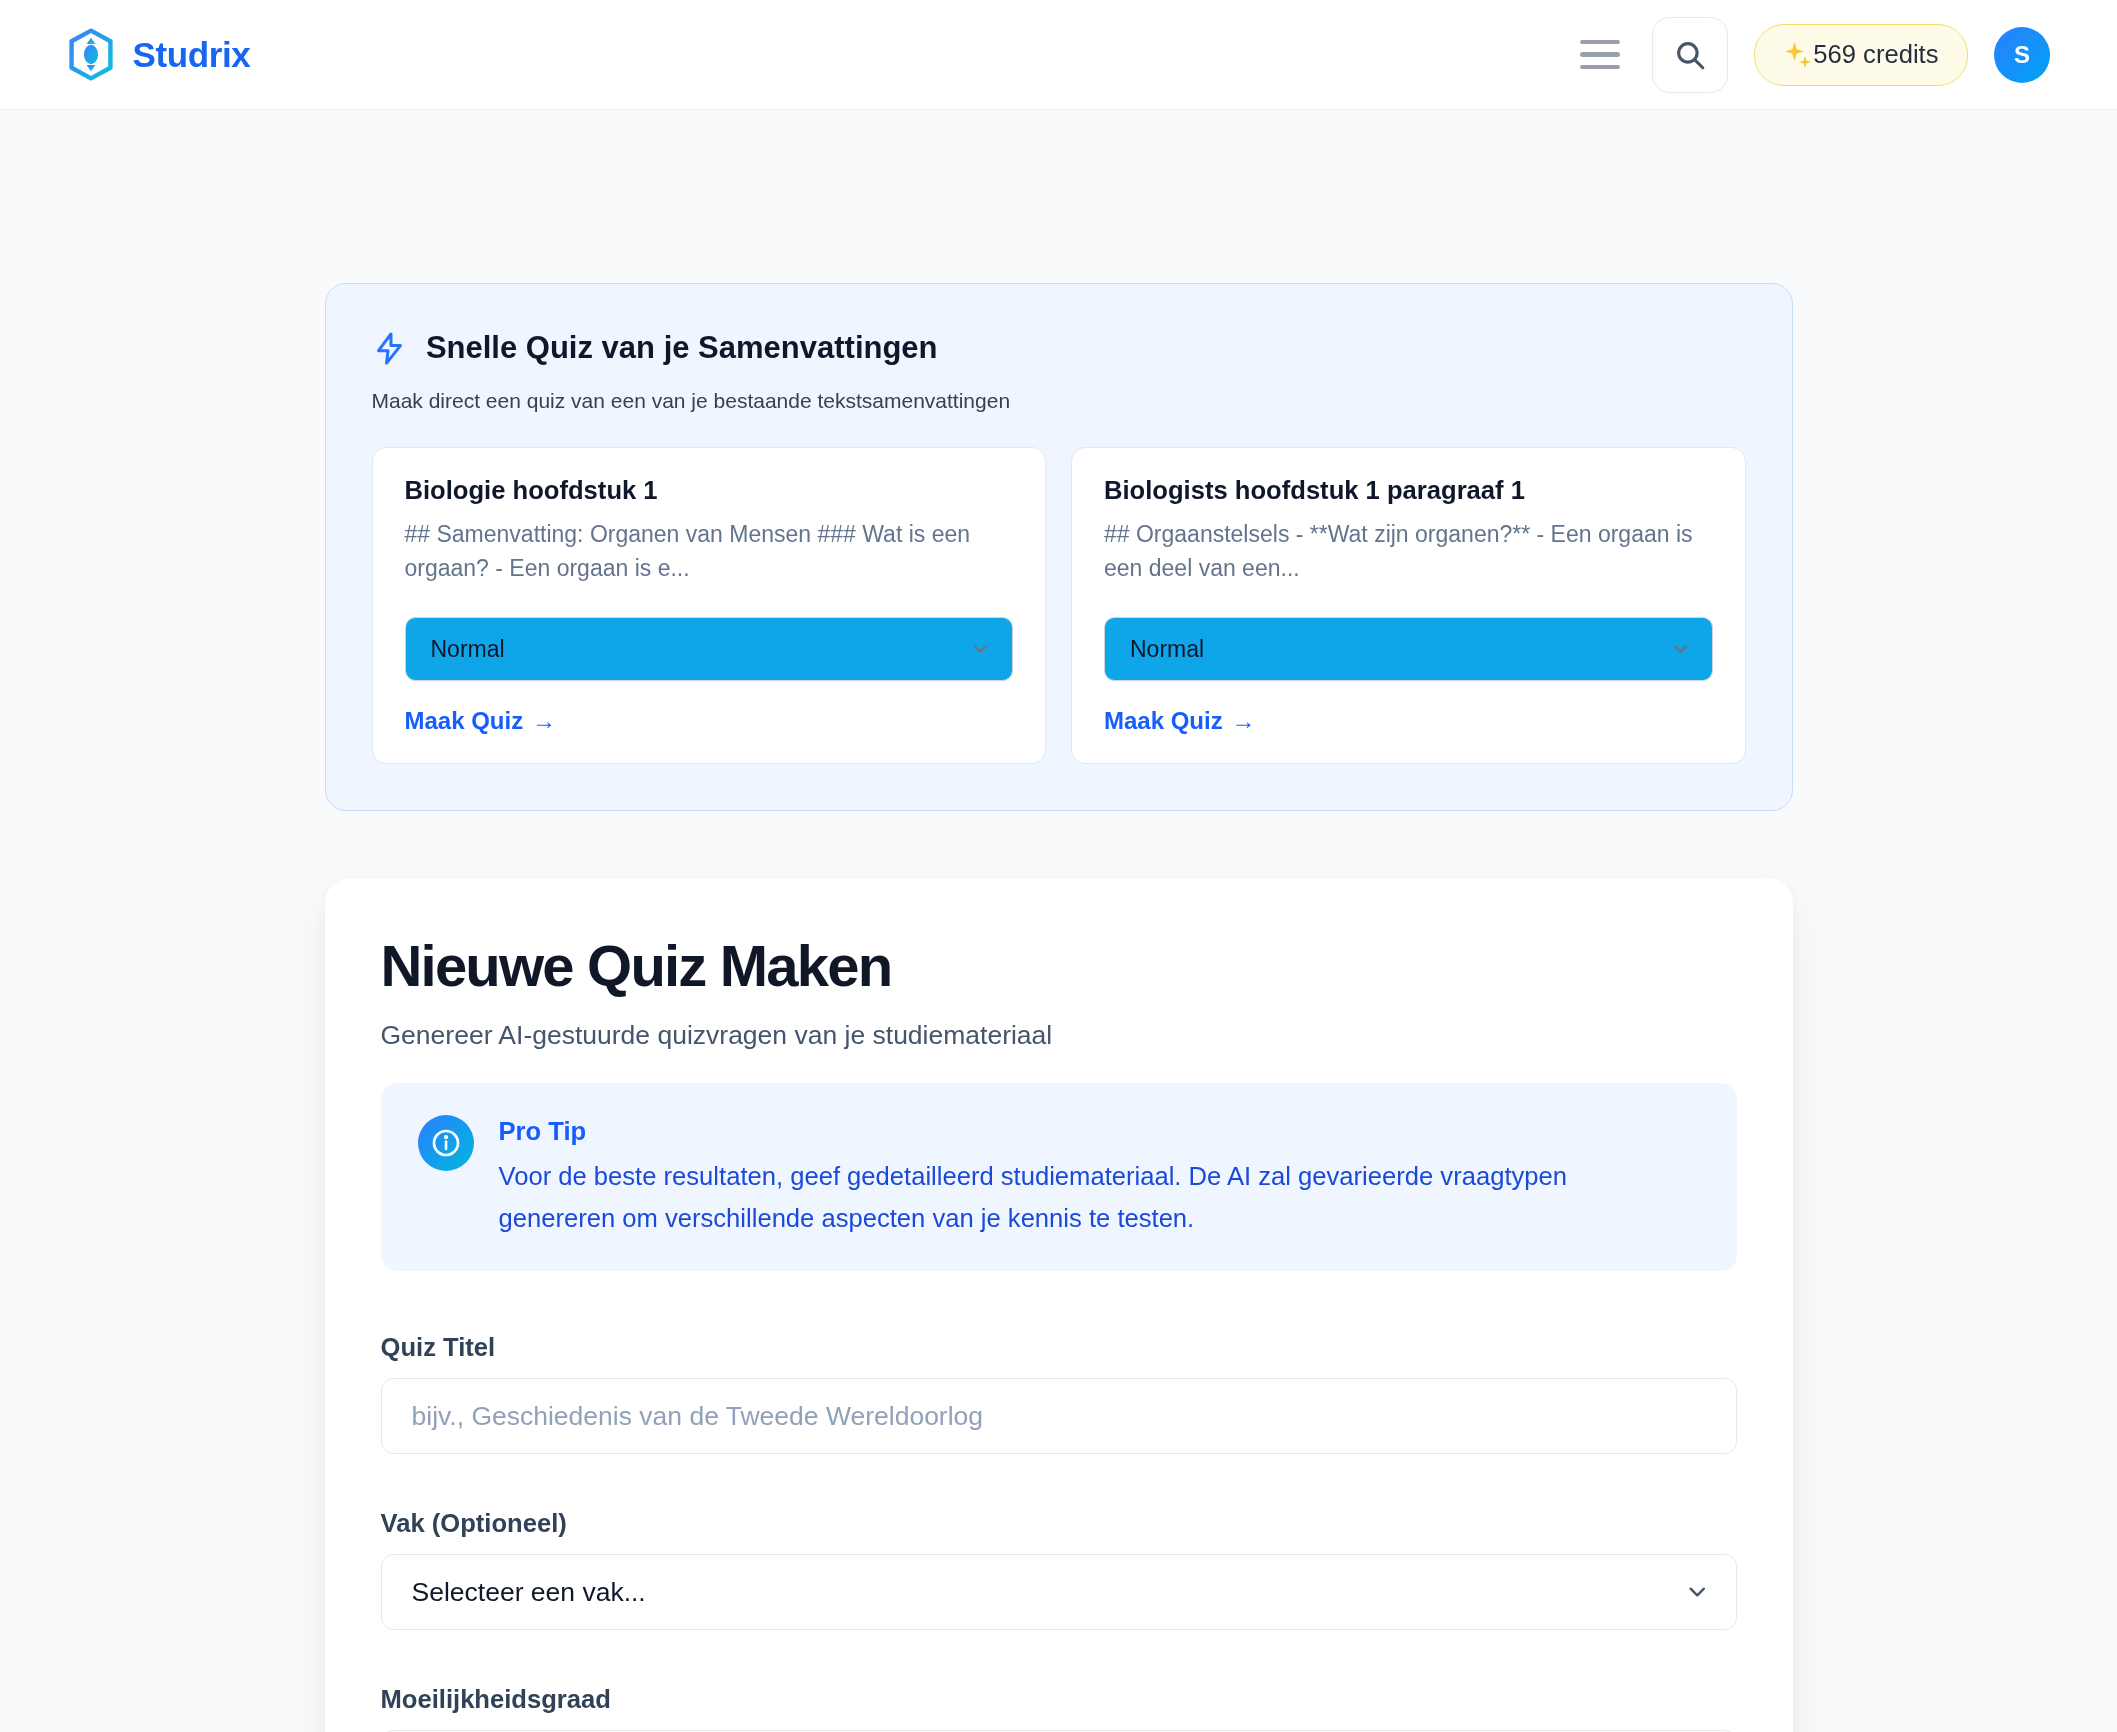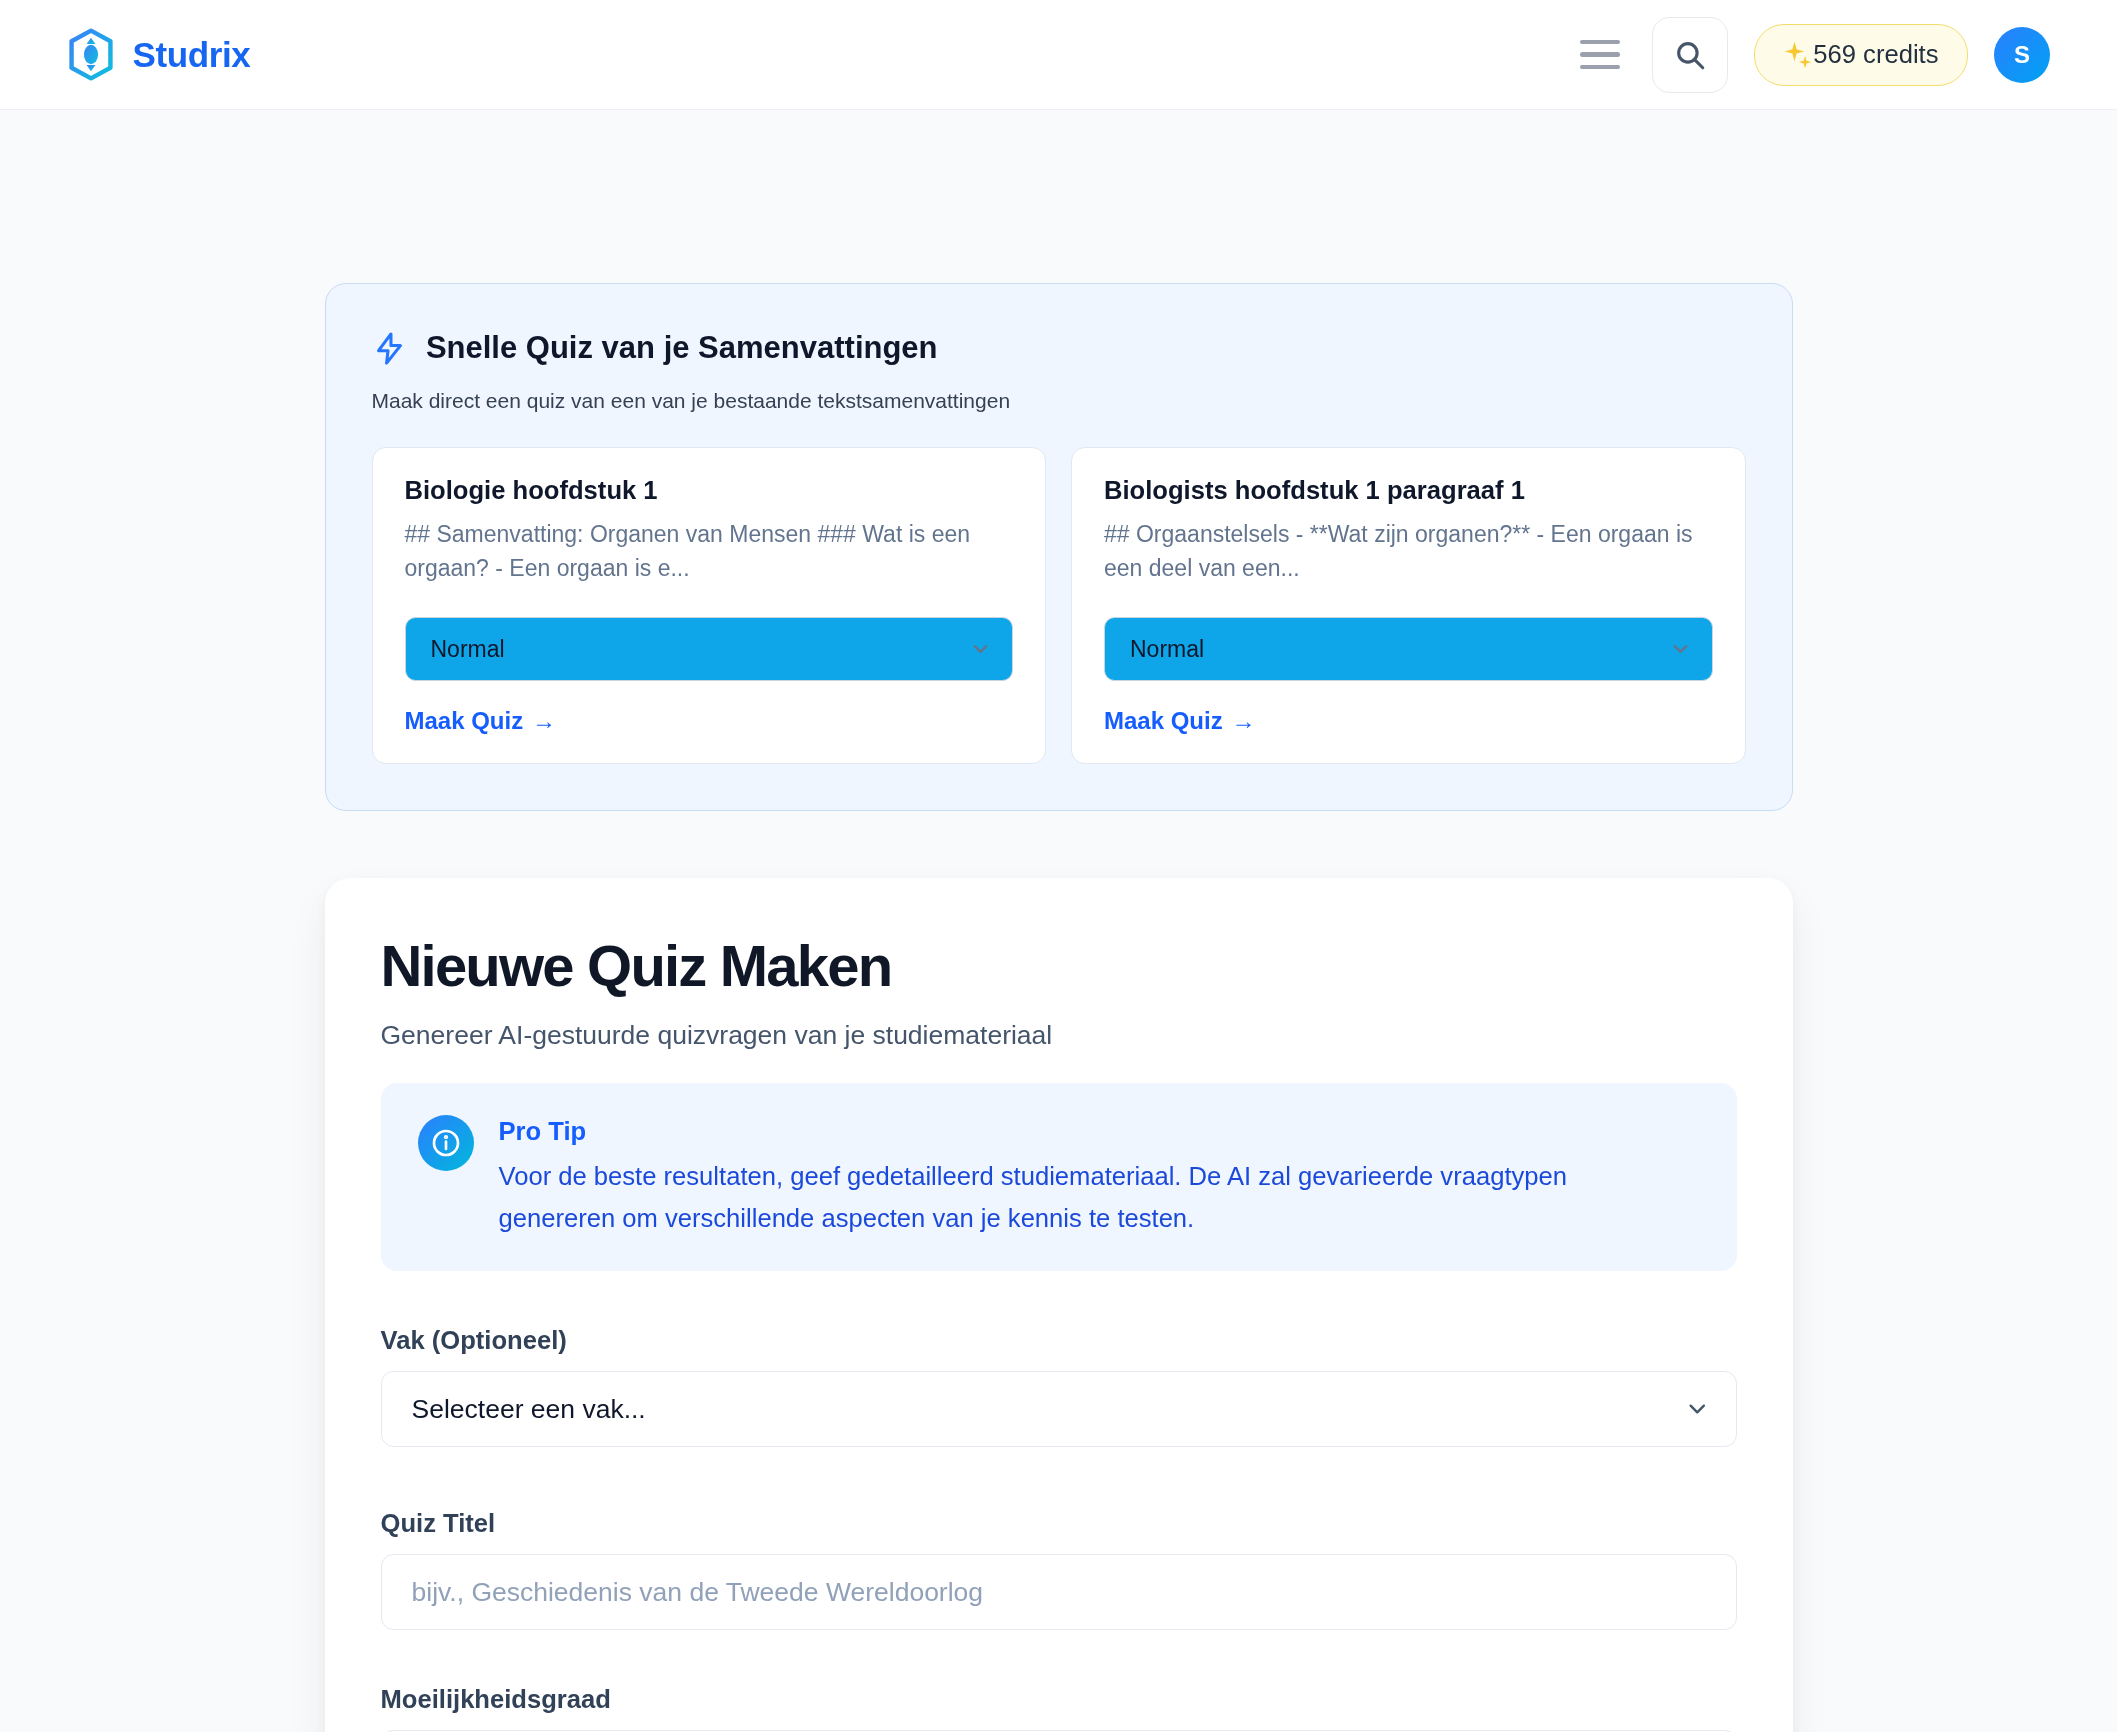--- a/index.html
+++ b/index.html
@@ -207,39 +207,39 @@
             <line x1="12" y1="11" x2="12" y2="16.5"></line>
             <circle cx="12" cy="7.6" r="0.6" fill="#ffffff"></circle>
         </svg>
       </div>
       <div>
         <div class="protip-title">Pro Tip</div>
         <div class="protip-body">Voor de beste resultaten, geef gedetailleerd studiemateriaal. De AI zal gevarieerde vraagtypen genereren om verschillende aspecten van je kennis te testen.</div>
       </div>
     </div>
 
+    <div class="fgroup">
+      <label class="flabel">Quiz Titel</label>
+      <input class="text-input" type="text" placeholder="bijv., Geschiedenis van de Tweede Wereldoorlog" style="">
+    </div>
+
     <div class="fgroup tight">
       <label class="flabel">Vak (Optioneel)</label>
       <div class="big-sel">
         <select>
           <option>Selecteer een vak...</option>
         </select>
         <span class="chev">
           <svg width="26.5" height="26.5" viewBox="0 0 24 24" fill="none" stroke="#45556c" stroke-width="2.2" stroke-linecap="round" stroke-linejoin="round">
               <path d="M6 9 L12 15 L18 9"></path>
             </svg>
         </span>
       </div>
     </div>
 
-    <div class="fgroup">
-      <label class="flabel">Quiz Titel</label>
-      <input class="text-input" type="text" placeholder="bijv., Geschiedenis van de Tweede Wereldoorlog" style="">
-    </div>
-
     <div class="fgroup tight">
       <label class="flabel">Moeilijkheidsgraad</label>
       <div class="big-sel">
         <select>
           <option>Normaal - Beginner, tussenniveau</option>
         </select>
         
       </div>
     </div>
   </section>

